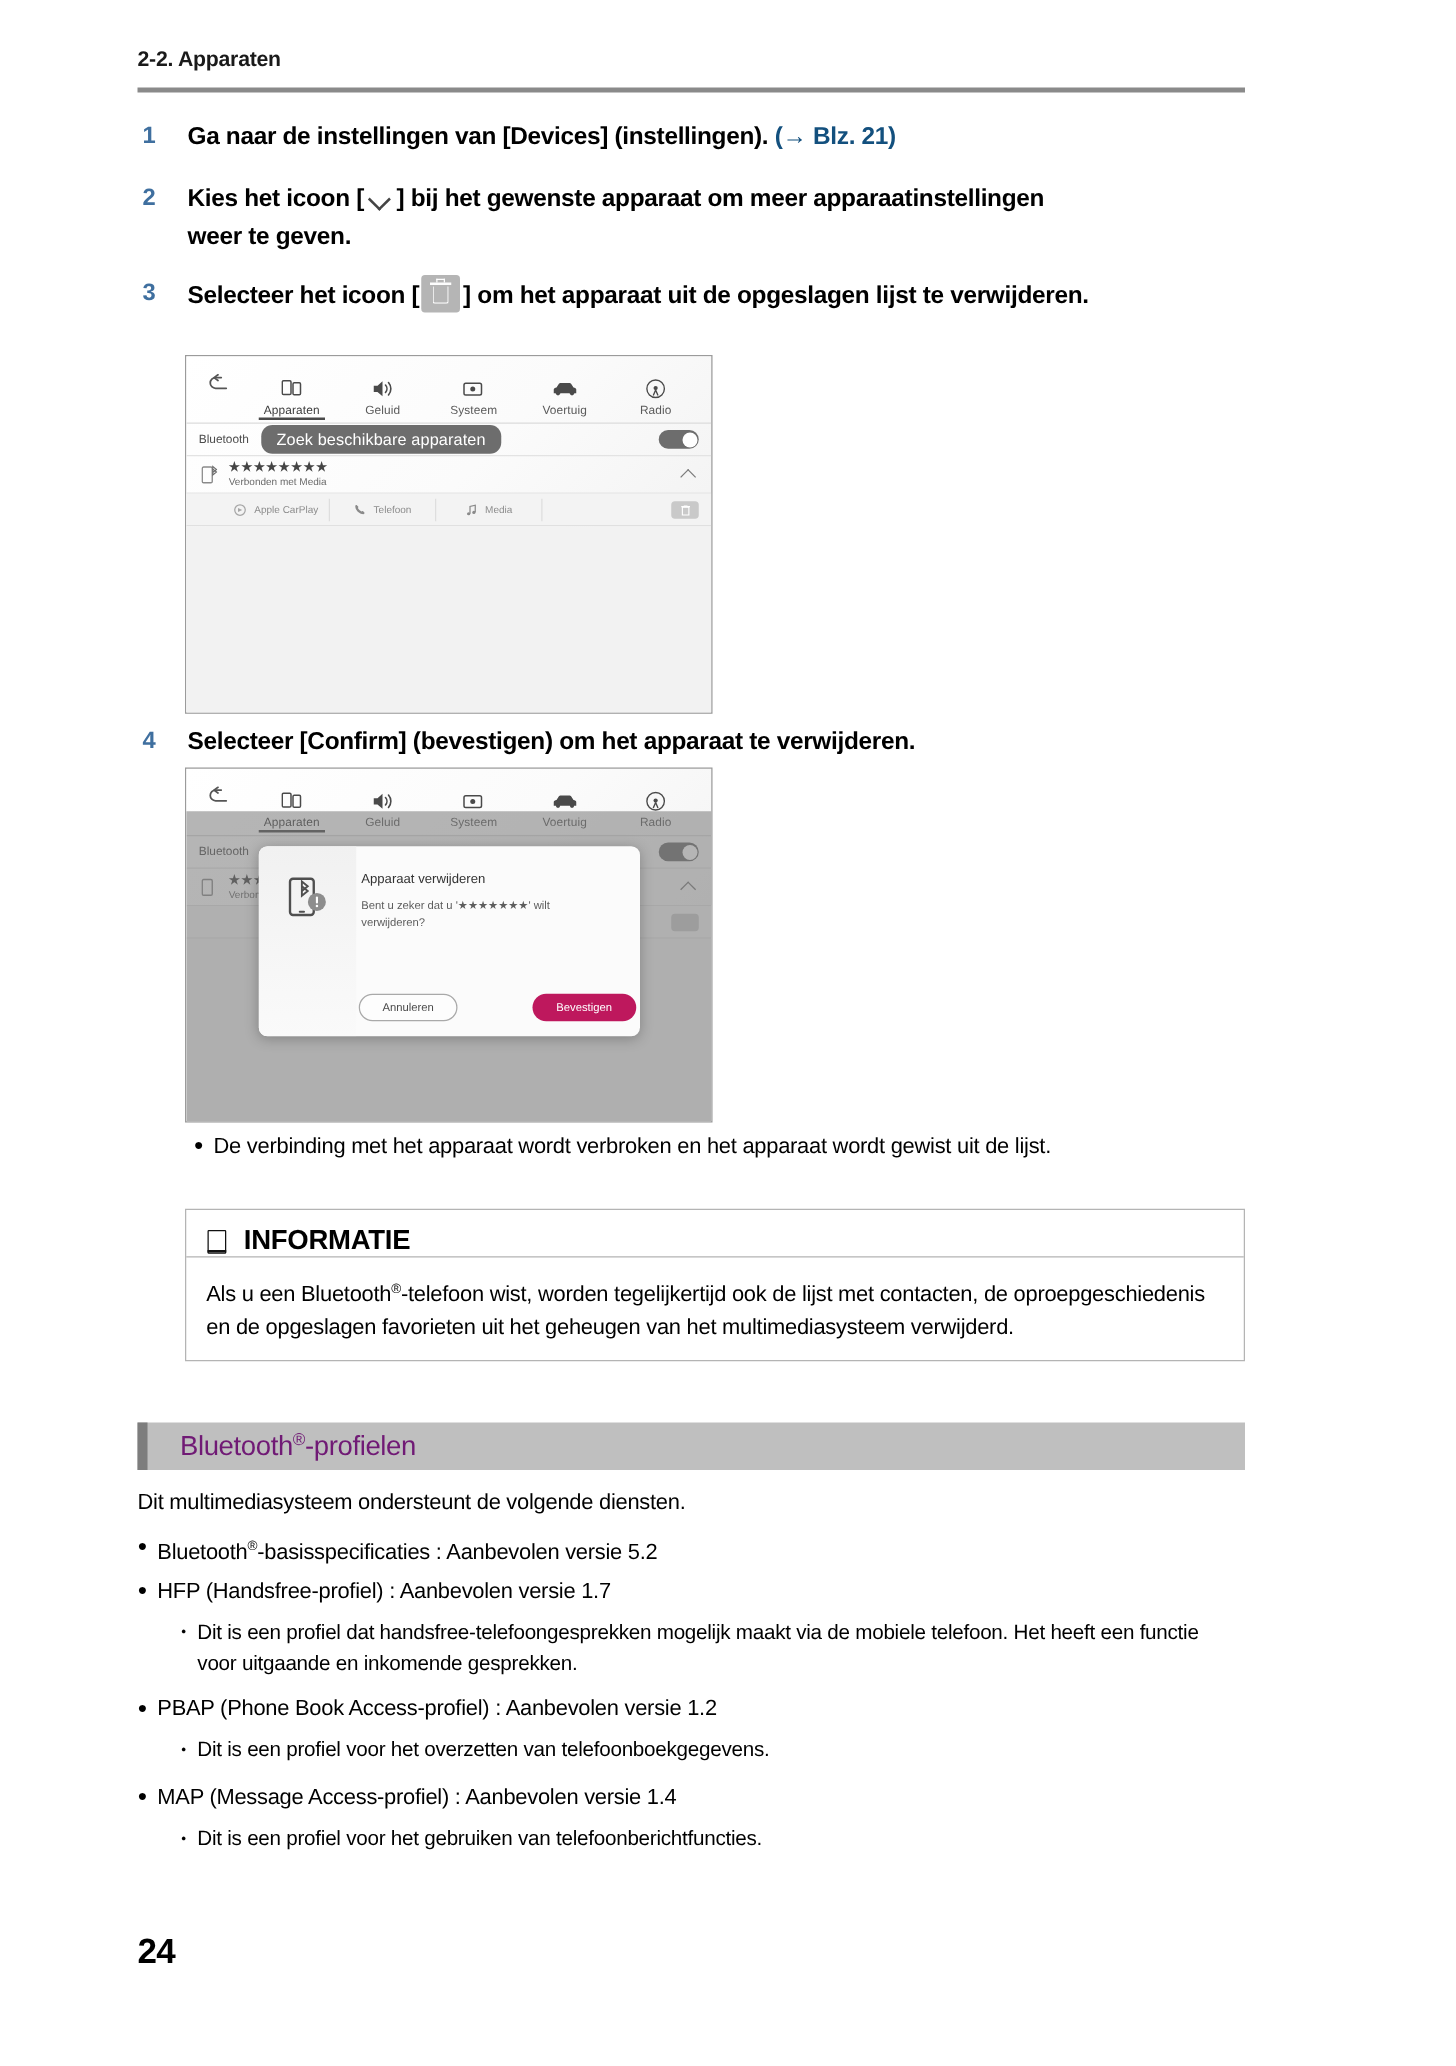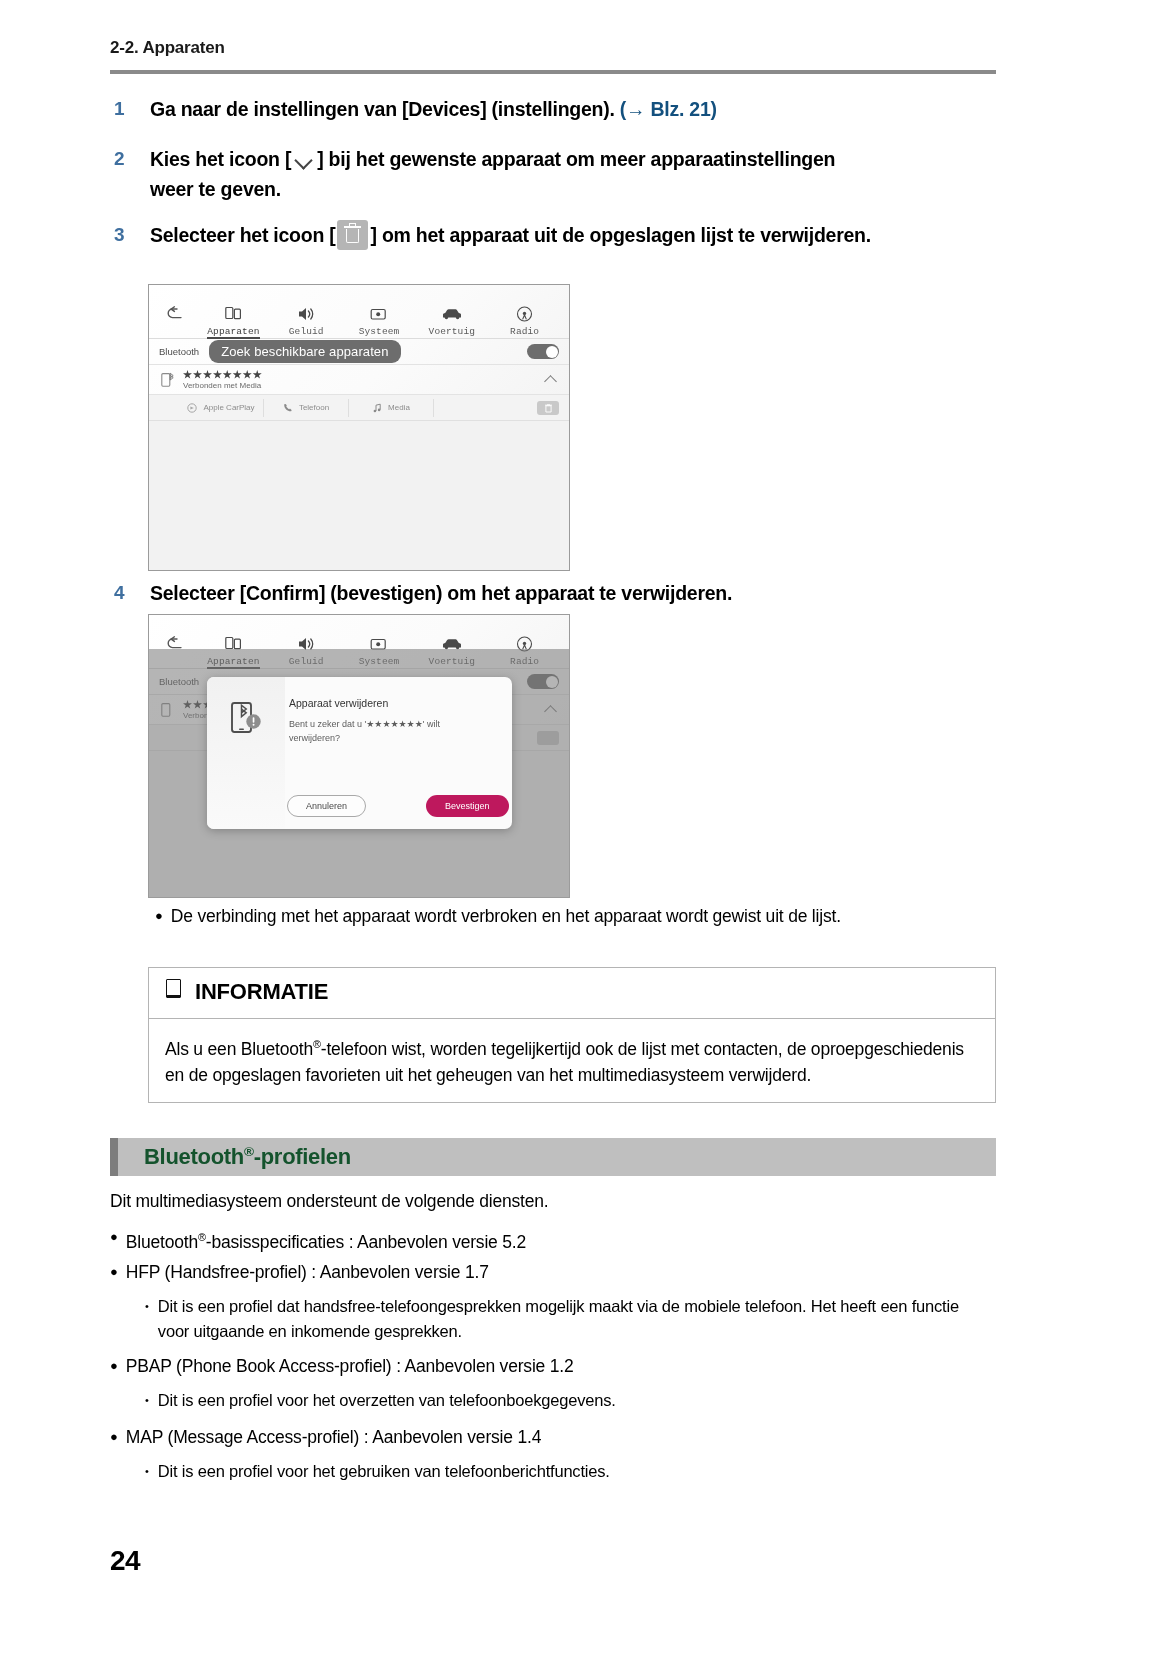--- a/index.html
+++ b/index.html
@@ -144,25 +144,23 @@
     position: absolute;
     left: 0; right: 0; top: 0; bottom: 0;
     background: linear-gradient(135deg, #ffffff 0%, #fbfbfb 45%, #eeeeee 100%);
   }
 
   
   .tabbar {
     position: relative;
     height: 54px;
     display: flex;
-    align-items: flex-end;
     padding: 0 8px 0 8px;
     box-sizing: border-box;
     border-bottom: 1px solid #dcdcdc;
-    font-family: Liberation Mono, monospace;
   }
   .backbtn {
     width: 40px;
     height: 46px;
     display: flex;
     align-items: center;
     justify-content: center;
   }
   .tab {
     flex: 1 1 0;
@@ -414,23 +412,23 @@
     position: absolute;
     left: 148px;
     top: 967px;
     width: 848px;
     border: 1px solid #b4b4b4;
     box-sizing: border-box;
     background: #fff;
   }
   .info-head {
     display: flex;
-    align-items: flex-start;
+    align-items: flex-end;
     gap: 12px;
-    padding: 11px 14px 13px 16px;
+    padding: 11px 14px 0 16px;
     border-bottom: 1px solid #b4b4b4;
   }
   .info-title {
     font-size: 22px;
     font-weight: bold;
     letter-spacing: -0.2px;
   }
   .book-icon {
     width: 18px;
     height: 21px;
@@ -471,24 +469,24 @@
     align-items: center;
   }
   .section-banner .edge {
     width: 8px;
     height: 38px;
     background: #7d7d7d;
     flex: 0 0 8px;
   }
   .section-banner .sb-title {
     font-size: 22px;
-    font-weight: bold;
+    font-weight: normal;
     padding-left: 26px;
     letter-spacing: -0.3px;
-    color: #14532d;
+    color: #701a75;
   }
 
   
   .para {
     position: absolute;
     font-size: 17.5px;
     line-height: 26px;
     letter-spacing: -0.2px;
   }
 

